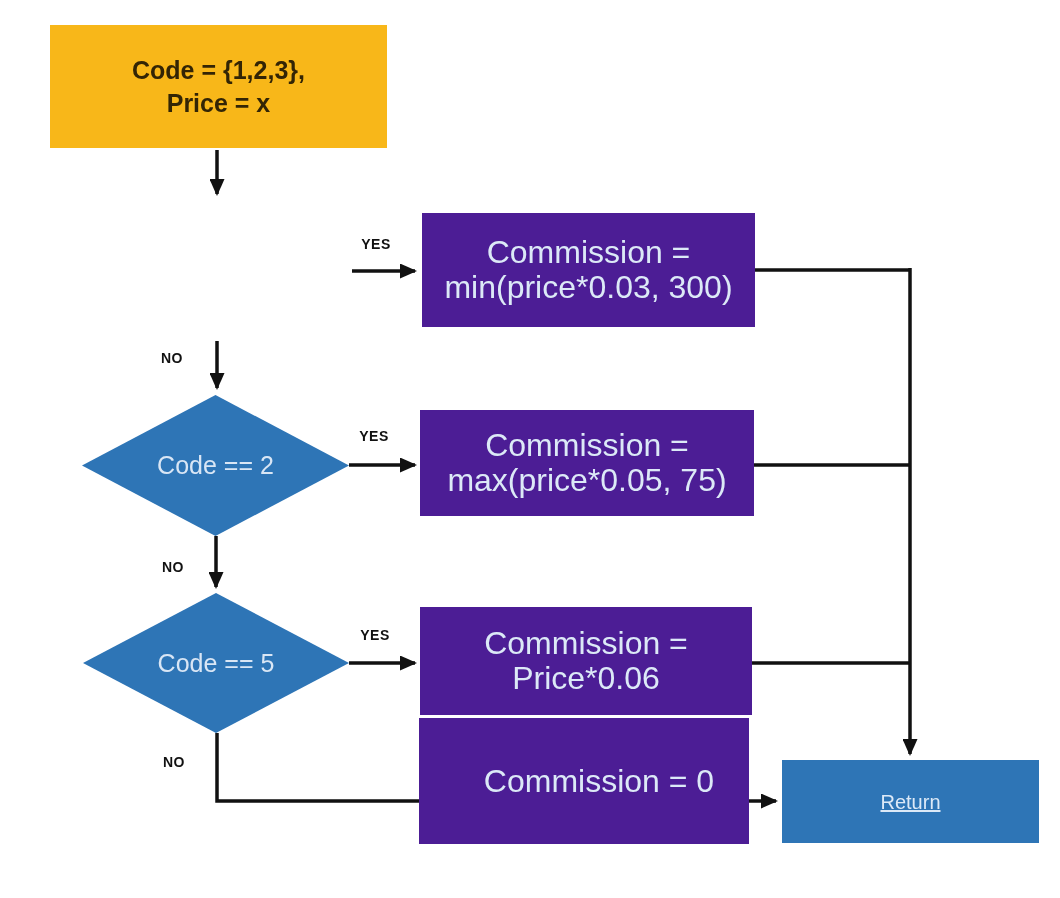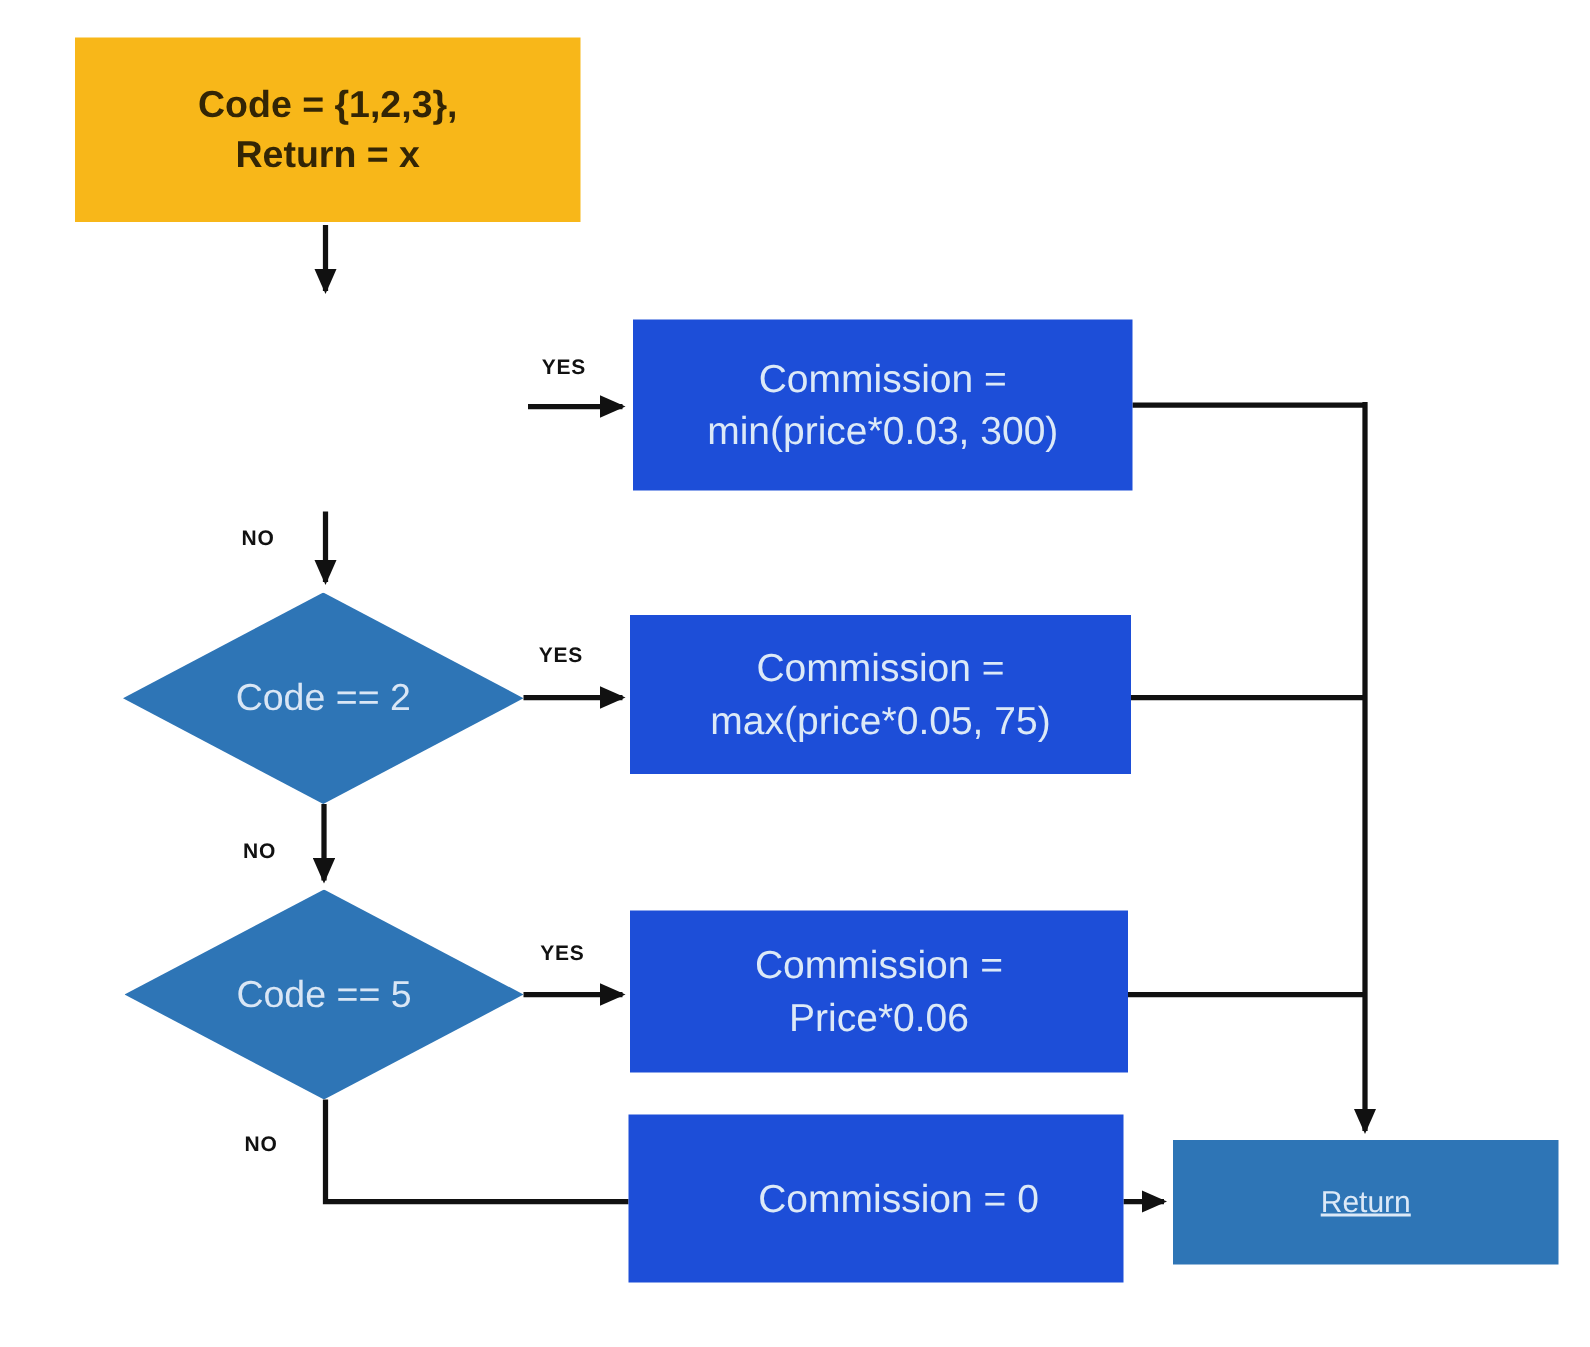--- a/index.html
+++ b/index.html
@@ -33,23 +33,23 @@
     box-sizing: border-box;
   }
   .start-node {
     background: #F8B719;
     color: #332505;
     font-weight: bold;
     font-size: 25px;
     line-height: 33px;
   }
   .process-node {
-    background: #1d4ed8;
+    background: #4c1d95;
     color: #DCE9F7;
-    font-size: 26px;
+    font-size: 32px;
     line-height: 35px;
   }
   .end-node {
     background: #2E75B6;
     color: #DCE9F7;
     font-size: 20px;
     line-height: 34px;
     text-decoration: underline;
   }
   .decision-node {
@@ -92,21 +92,21 @@
       <path d="M743,270 L898,270"></path>
       <path d="M742,465 L898,465"></path>
       <path d="M740,663 L898,663"></path>
       <path d="M898,268 L898,754" marker-end="url(#arrow)"></path>
       <path d="M737,801 L764,801" marker-end="url(#arrow)"></path>
     </g>
   </svg>
 
   <div class="node start-node" style="left:38px; top:25px; width:337px; height:123px;">
     <span class="node-line">Code = {1,2,3},</span>
-    <span class="node-line">Return = x</span>
+    <span class="node-line">Price = x</span>
   </div>
 
 
   <div class="node process-node" style="left:410px; top:213px; width:333px; height:114px;">
     <span class="node-line">Commission =</span>
     <span class="node-line">min(price*0.03, 300)</span>
   </div>
 
   <div class="node decision-node" style="left:70px; top:395px; width:267px; height:141px;">
     <span class="node-line">Code == 2</span>
@@ -119,21 +119,21 @@
 
   <div class="node decision-node" style="left:71px; top:593px; width:266px; height:140px;">
     <span class="node-line">Code == 5</span>
   </div>
 
   <div class="node process-node" style="left:408px; top:607px; width:332px; height:108px;">
     <span class="node-line">Commission =</span>
     <span class="node-line">Price*0.06</span>
   </div>
 
-  <div class="node process-node" style="left:407px; top:743px; width:330px; height:112px;padding-left:30px;">
+  <div class="node process-node" style="left:407px; top:718px; width:330px; height:126px;padding-left:30px;">
     <span class="node-line">Commission = 0</span>
   </div>
 
   <div class="node end-node" style="left:770px; top:760px; width:257px; height:83px;">
     <span class="node-line">Return</span>
   </div>
 
   <div class="edge-label" style="left:336px; top:236px;">YES</div>
   <div class="edge-label" style="left:132px; top:350px;">NO</div>
   <div class="edge-label" style="left:334px; top:428px;">YES</div>

